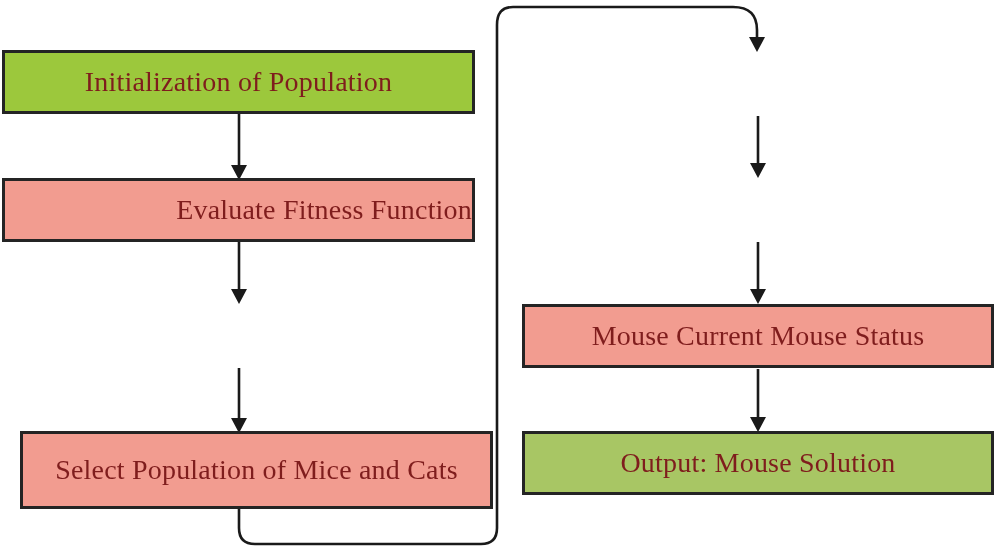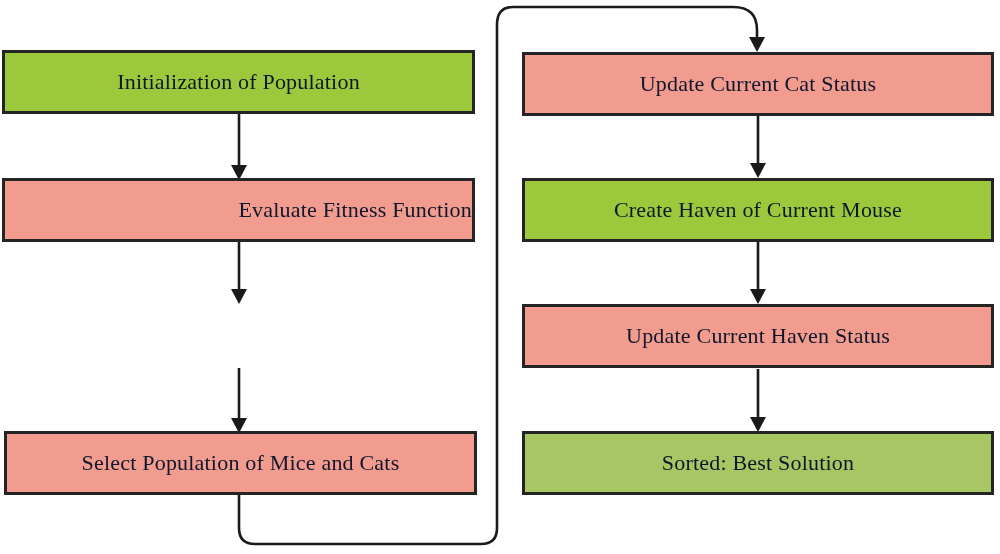--- a/index.html
+++ b/index.html
@@ -17,22 +17,22 @@
   }
   .node {
     position: absolute;
     box-sizing: border-box;
     border: 3px solid #242424;
     display: flex;
     align-items: center;
     justify-content: center;
   }
   .node span {
-    font-size: 22px;
-    color: #0f172a;
+    font-size: 28px;
+    color: #7f1d1d;
     letter-spacing: 0.2px;
     white-space: nowrap;
   }
   .arrows {
     position: absolute;
     left: 0;
     top: 0;
     width: 1000px;
     height: 554px;
     pointer-events: none;
@@ -69,33 +69,27 @@
 
   <div class="node" style="left: 2px; top: 50px; width: 473px; height: 64px; background-color: rgb(156, 200, 60);">
     <span>Initialization of Population</span>
   </div>
 
   <div class="node" style="left: 2px; top: 178px; width: 473px; height: 64px; background-color: rgb(242, 156, 144); justify-content: flex-end;">
     <span>Evaluate Fitness Function</span>
   </div>
 
 
-  <div class="node" style="left: 4px; top: 431px; width: 473px; height: 64px; background-color: rgb(242, 156, 144);">
+  <div class="node" style="left: 20px; top: 431px; width: 473px; height: 78px; background-color: rgb(242, 156, 144);">
     <span>Select Population of Mice and Cats</span>
   </div>
 
-  <div class="node" style="left: 522px; top: 52px; width: 472px; height: 64px; background-color: rgb(242, 156, 144);">
-    <span>Update Current Cat Status</span>
-  </div>
 
-  <div class="node" style="left: 522px; top: 178px; width: 472px; height: 64px; background-color: rgb(156, 200, 60);">
-    <span>Create Haven of Current Mouse</span>
-  </div>
 
   <div class="node" style="left: 522px; top: 304px; width: 472px; height: 64px; background-color: rgb(242, 156, 144);">
-    <span>Update Current Haven Status</span>
+    <span>Mouse Current Mouse Status</span>
   </div>
 
   <div class="node" style="left: 522px; top: 431px; width: 472px; height: 64px; background-color: rgb(168, 198, 100);">
-    <span>Sorted: Best Solution</span>
+    <span>Output: Mouse Solution</span>
   </div>
 
 </div>
 
 </body></html>

